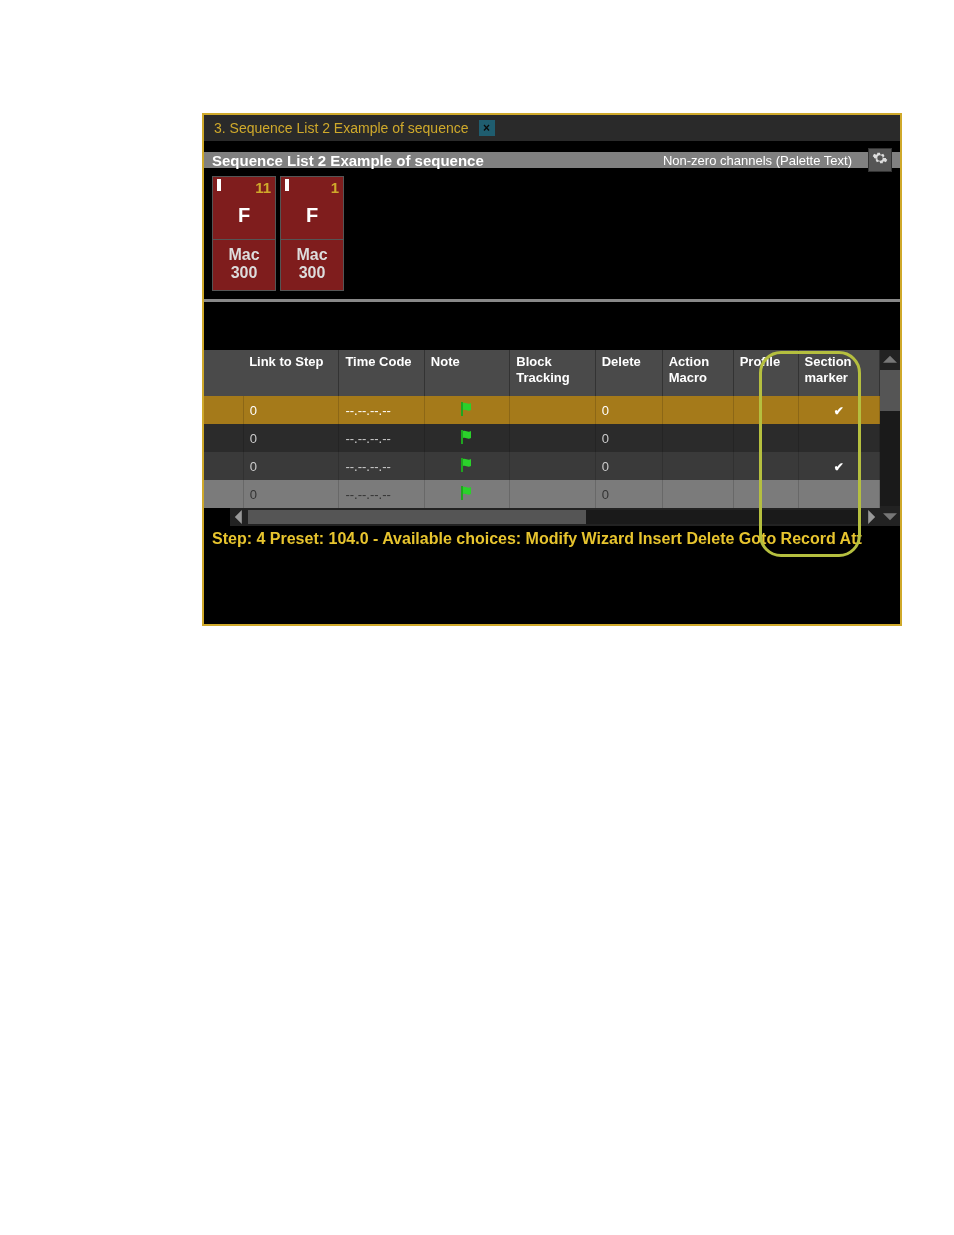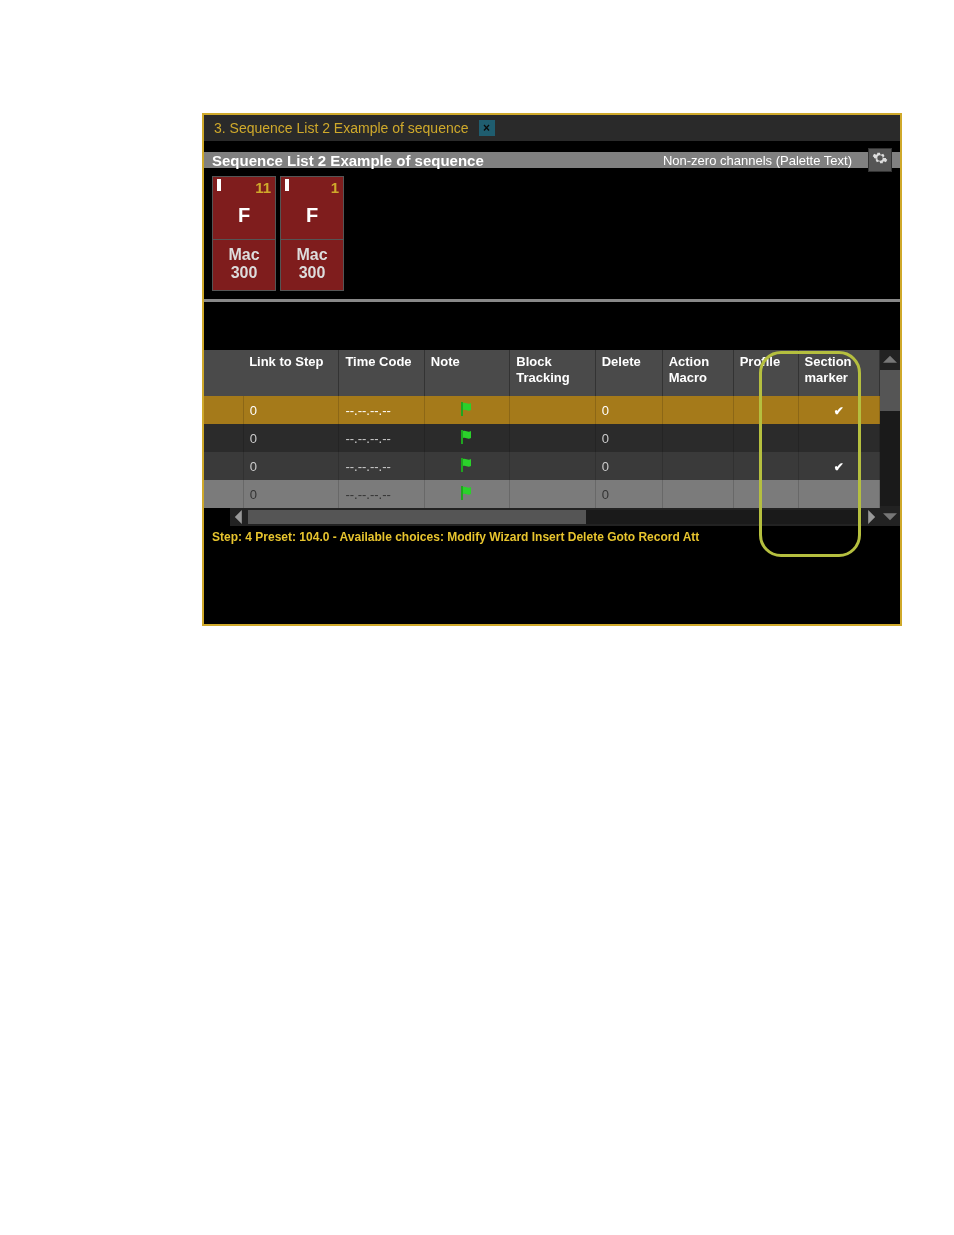--- a/index.html
+++ b/index.html
@@ -201,21 +201,21 @@
   }
   .vscroll .arrow {
     height:20px; display:flex; align-items:center; justify-content:center; cursor:pointer;
   }
   .vscroll .arrow svg{ width:14px; height:14px; fill:#777; }
   .vscroll .track { flex:1; background:#1a1a1a; position:relative; }
   .vscroll .thumb { position:absolute; top:0; left:0; width:100%; height:30%; background:#555; }
 
   .status-bar {
     color: #e7c42e;
-    font-size: 12px;
+    font-size: 16px;
     font-weight: bold;
     padding: 4px 8px 6px;
     white-space: nowrap;
     overflow: hidden;
   }
 
   .highlight-ring {
     position: absolute;
     border: 3px solid #b5bf3f;
     border-radius: 22px;

